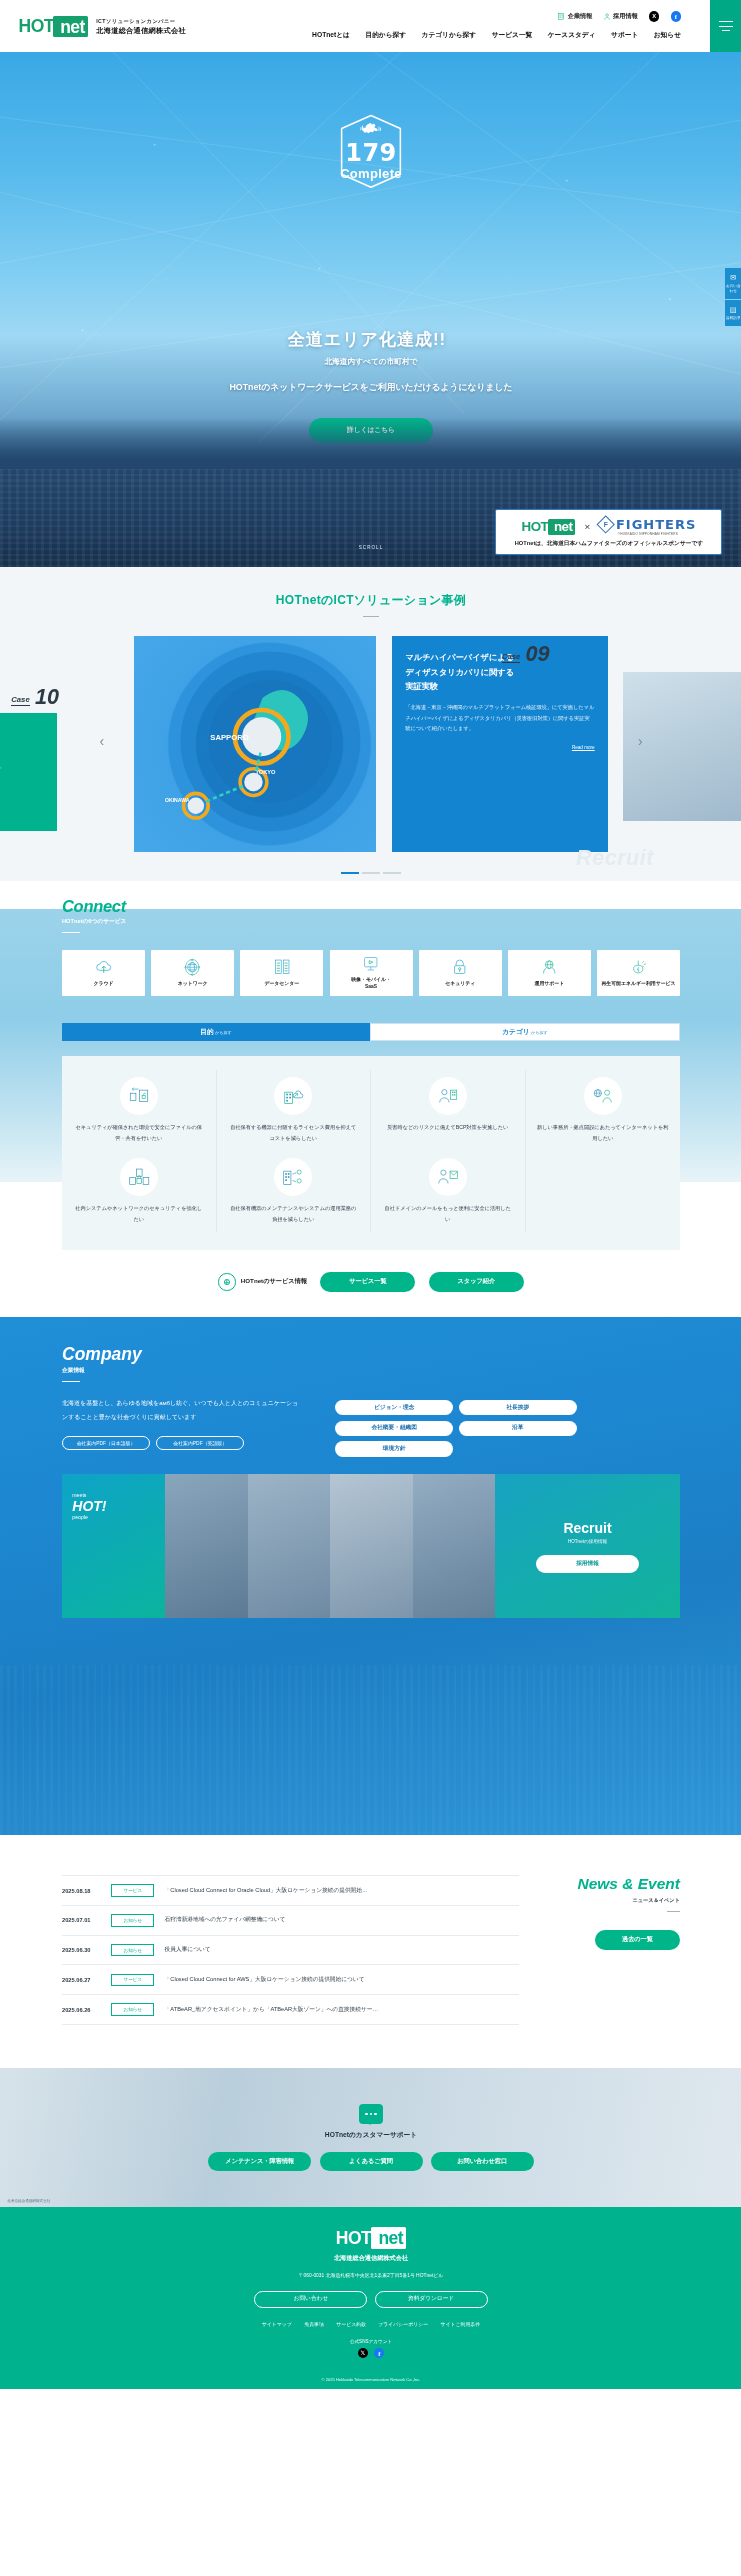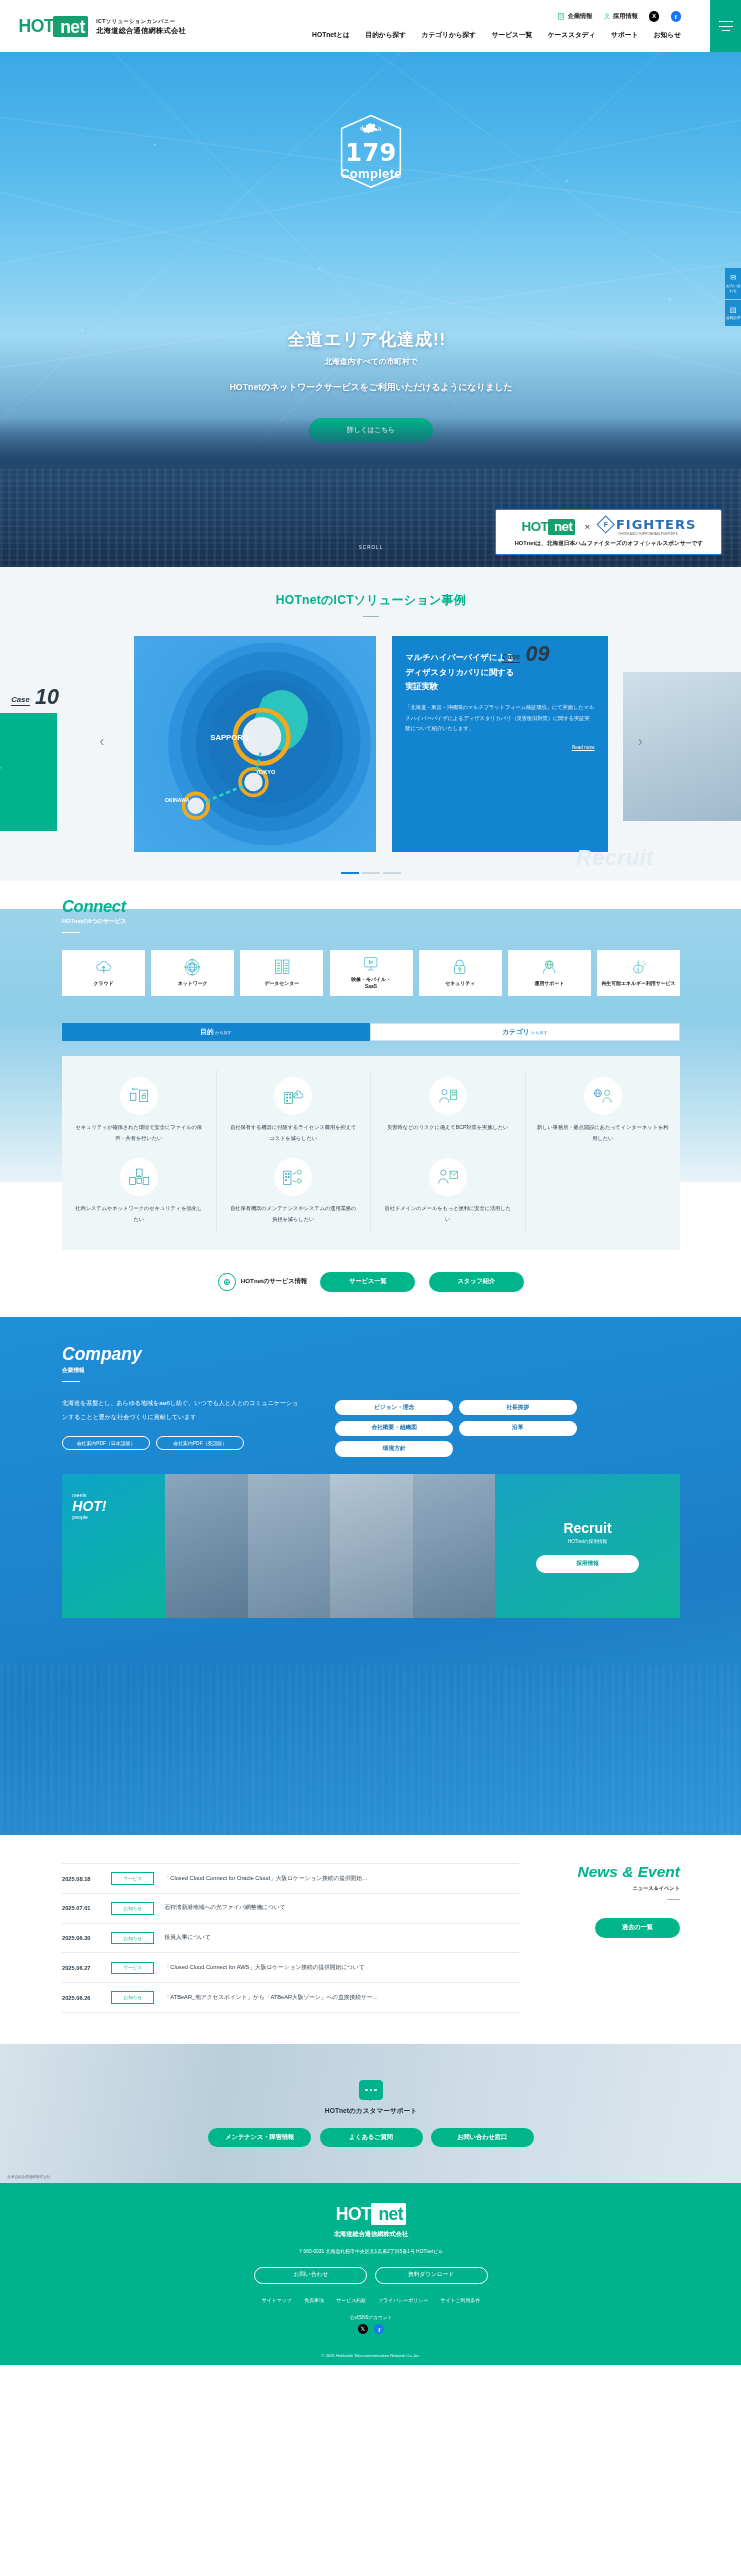--- a/index.html
+++ b/index.html
@@ -140,21 +140,21 @@
   .photo:nth-child(2){background:linear-gradient(160deg,#9db4c7,#6e8aa3);}
   .photo:nth-child(3){background:linear-gradient(160deg,#b5c6d4,#7d96ac);}
   .photo:nth-child(4){background:linear-gradient(160deg,#93adc2,#63809a);}
   .recruit-box{width:185px;background:linear-gradient(150deg,#17a3c2,#12b39b);color:#fff;display:flex;flex-direction:column;align-items:center;justify-content:center;gap:3.1px;}
   .recruit-box .t{font-size:14px;font-weight:bold;}
   .recruit-box .s{font-size:4.6px;}
   .recruit-box .b{margin-top:8.2px;width:103px;height:17.5px;background:#fff;color:#0f9a93;border-radius:9.3px;font-size:5.7px;font-weight:bold;display:flex;align-items:center;justify-content:center;cursor:pointer;}
 
   
   .news{width:742px;background:#fff;padding:28px 0 31px;}
-  .news-inner{width:618px;margin:0 auto;display:flex;gap:22px;}
+  .news-inner{width:618px;margin:12px auto;display:flex;gap:22px;}
   .news-list{flex:1;}
   .news-row{display:flex;align-items:center;gap:10.3px;padding:8.2px 0;border-bottom:0.5px solid #e6ebee;cursor:pointer;}
   .news-row:first-child{border-top:0.5px solid #e6ebee;}
   .news-date{font-size:5.7px;font-weight:bold;color:#2c3a45;width:39px;flex:none;}
   .news-tag{width:43px;height:12.4px;flex:none;border:0.5px solid #00b28e;color:#00b28e;font-size:4.6px;display:flex;align-items:center;justify-content:center;}
   .news-ttl{font-size:5.7px;color:#2c3a45;}
   .news-side{width:139px;display:flex;flex-direction:column;align-items:flex-end;}
   .news-side h2{font-size:15.5px;font-style:italic;font-weight:bold;color:#00b28e;}
   .news-side .s{font-size:5.2px;color:#2c3a45;margin-top:4.1px;font-weight:bold;}
   .news-side .bar{width:13.4px;height:1px;background:#9fb4bd;margin-top:7.2px;}

